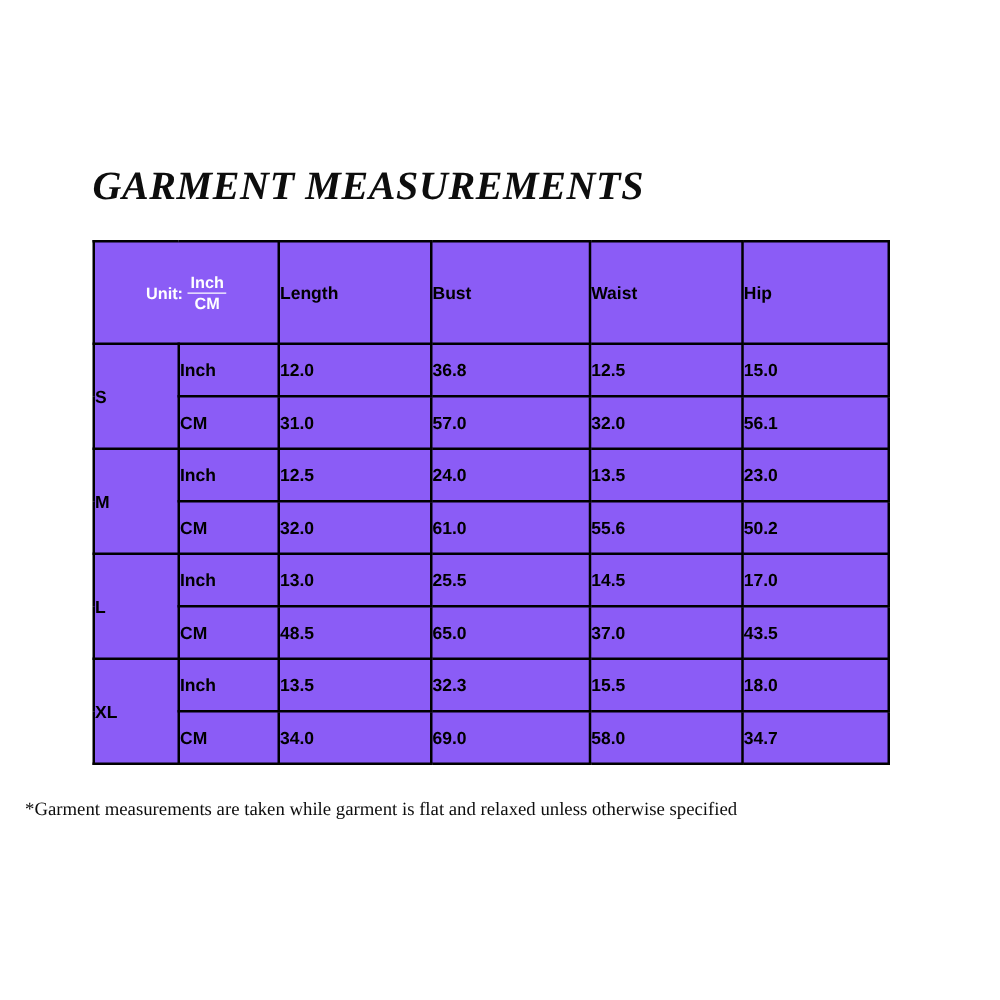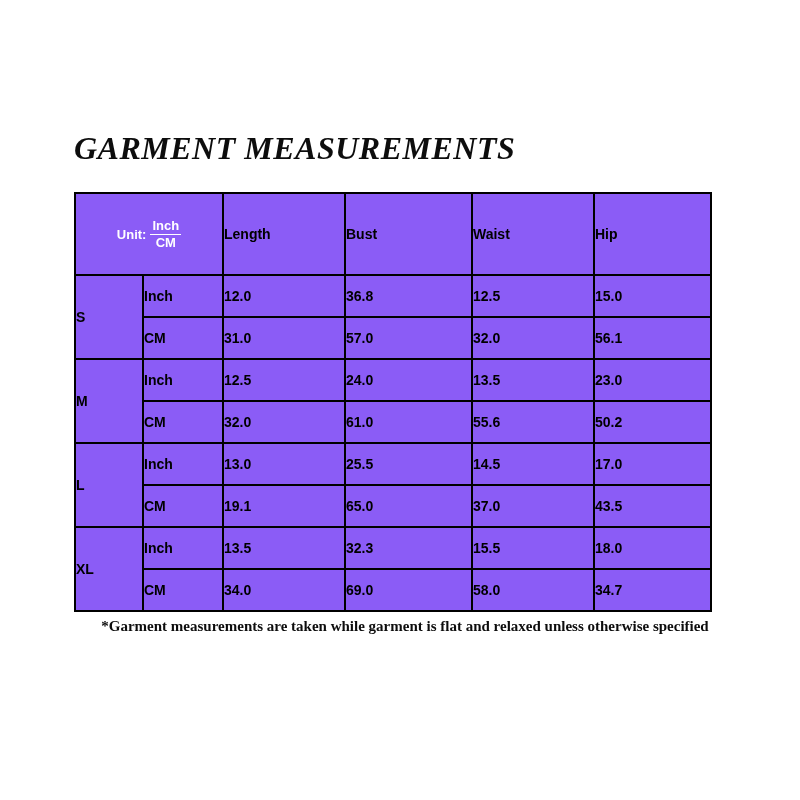--- a/index.html
+++ b/index.html
@@ -106,28 +106,27 @@
   .corner-stack .bot {
     font-family: "Liberation Sans", sans-serif;
     font-size: 13px;
     font-weight: bold;
     color: #ffffff;
     padding: 1px 2px 0 2px;
   }
   .footnote {
     position: absolute;
     left: 20px;
-    top: 618px;
+    top: 640px;
     width: 770px;
     font-family: "Liberation Serif", serif;
-    font-weight: bold;
+    font-weight: normal;
     font-size: 15px;
     color: #0d0d0d;
     white-space: nowrap;
-    text-align: center;
   }
 </style>
 </head>
 <body>
 
 <div class="page">
 
   <div class="title">GARMENT MEASUREMENTS</div>
 
   <div class="table-wrap">
@@ -192,21 +191,21 @@
         <tr>
           <td class="size-cell" rowspan="2">L</td>
           <td class="unit-cell">Inch</td>
           <td>13.0</td>
           <td>25.5</td>
           <td>14.5</td>
           <td>17.0</td>
         </tr>
         <tr>
           <td class="unit-cell">CM</td>
-          <td>19.1</td>
+          <td>48.5</td>
           <td>65.0</td>
           <td>37.0</td>
           <td>43.5</td>
         </tr>
 
         <tr>
           <td class="size-cell" rowspan="2">XL</td>
           <td class="unit-cell">Inch</td>
           <td>13.5</td>
           <td>32.3</td>

